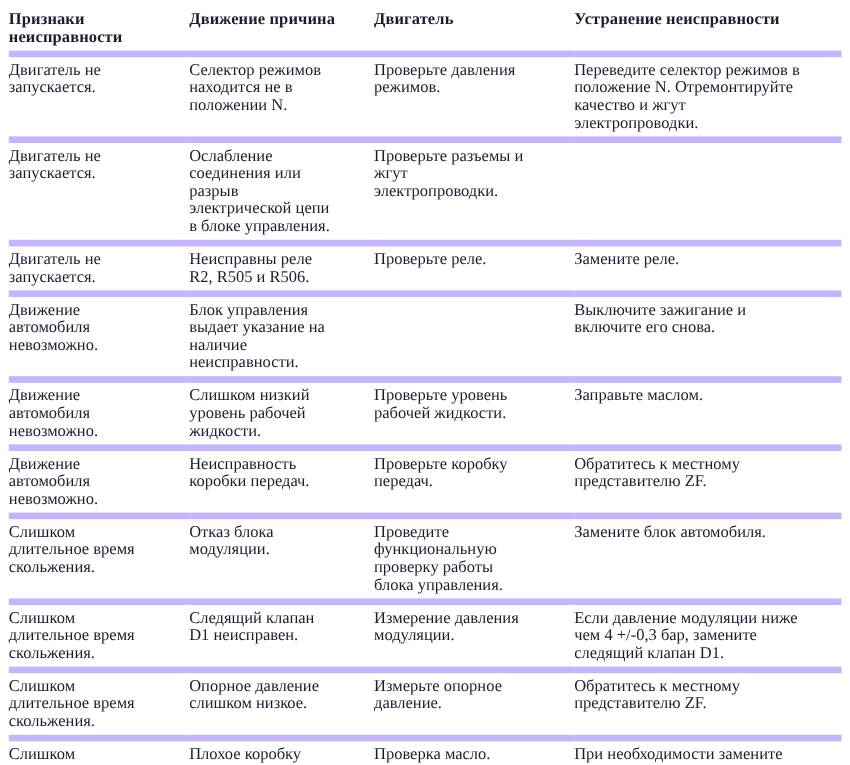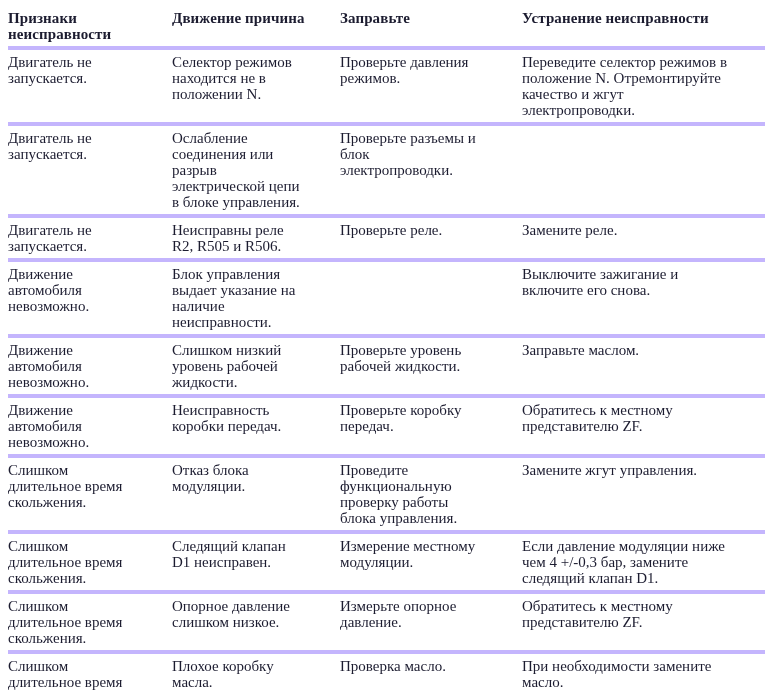--- a/index.html
+++ b/index.html
@@ -25,21 +25,21 @@
   col.c1 { width: 164px; }
   col.c2 { width: 168px; }
   col.c3 { width: 182px; }
   col.c4 { width: 243px; }
   th, td {
     vertical-align: top;
     text-align: left;
     font-size: 15px;
     line-height: 16px;
     padding: 4px 10px 4px 0;
-    border-bottom: 4px solid #c4b5fd;
+    border-bottom: 6px solid #c4b5fd;
     white-space: pre-line;
     color: #1c1c30;
   }
   th {
     font-weight: bold;
     letter-spacing: 0.1px;
   }
 </style>
 </head>
 <body>
@@ -50,21 +50,21 @@
       <col class="c1">
         <col class="c2">
         <col class="c3">
         <col class="c4">
     </colgroup>
     <thead>
       <tr>
         <th>Признаки
 неисправности</th>
         <th>Движение причина</th>
-        <th>Заправьте</th>
+        <th>Двигатель</th>
         <th>Устранение неисправности</th>
       </tr>
     </thead>
     <tbody>
         <tr>
           <td>Двигатель не
 запускается.</td>
           <td>Селектор режимов
 находится не в
 положении N.</td>
@@ -77,21 +77,21 @@
         </tr>
         <tr>
           <td>Двигатель не
 запускается.</td>
           <td>Ослабление
 соединения или
 разрыв
 электрической цепи
 в блоке управления.</td>
           <td>Проверьте разъемы и
-блок
+жгут
 электропроводки.</td>
           <td></td>
         </tr>
         <tr>
           <td>Двигатель не
 запускается.</td>
           <td>Неисправны реле
 R2, R505 и R506.</td>
           <td>Проверьте реле.</td>
           <td>Замените реле.</td>
@@ -133,29 +133,29 @@
         <tr>
           <td>Слишком
 длительное время
 скольжения.</td>
           <td>Отказ блока
 модуляции.</td>
           <td>Проведите
 функциональную
 проверку работы
 блока управления.</td>
-          <td>Замените жгут управления.</td>
+          <td>Замените блок автомобиля.</td>
         </tr>
         <tr>
           <td>Слишком
 длительное время
 скольжения.</td>
           <td>Следящий клапан
 D1 неисправен.</td>
-          <td>Измерение местному
+          <td>Измерение давления
 модуляции.</td>
           <td>Если давление модуляции ниже
 чем 4 +/-0,3 бар, замените
 следящий клапан D1.</td>
         </tr>
         <tr>
           <td>Слишком
 длительное время
 скольжения.</td>
           <td>Опорное давление

